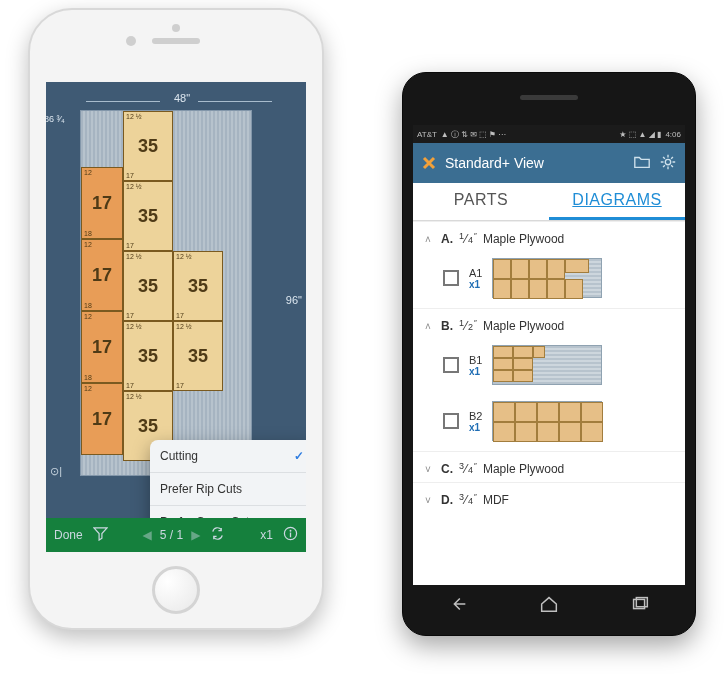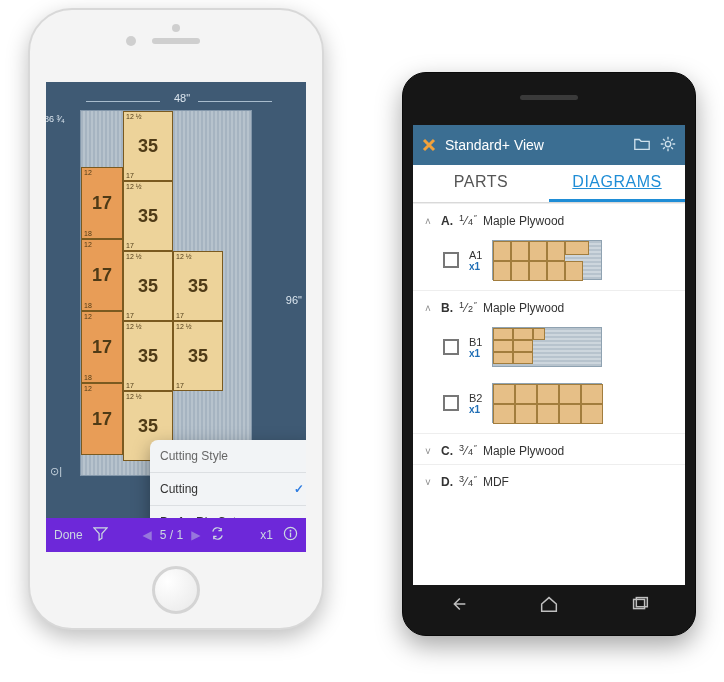--- a/index.html
+++ b/index.html
@@ -169,21 +169,21 @@
     bottom:40px;
     color:#c7d4df;
     font-size:11px;
   }
 
   
   .iph-toolbar {
     position: absolute;
     left: 0; right: 0; bottom: 0;
     height: 34px;
-    background: #6d28d9;
+    background: #15803d;
     display: flex;
     align-items: center;
     gap: 10px;
     padding: 0 8px;
     color: #cbd7e1;
     font-size: 12px;
   }
   .iph-toolbar .sp { flex:0 0 auto; }
   .iph-toolbar .pager { flex:0 0 auto; display:flex; align-items:center; gap:8px; }
   .iph-toolbar .fill { flex:1 1 auto; }
@@ -362,21 +362,20 @@
           <span class="sub tl">12</span>
           <span>17</span>
         </div>
       </div>
 
       <div class="right-dim">96"</div>
       <div class="bl-icon">⊙|</div>
     </div>
 
     <div class="popover">
-      <div class="hdr">Cutting Style</div>
       <div>
         <span>Cutting</span>
         <span class="check">✓</span>
       </div>
       <div>
         <span>Prefer Rip Cuts</span>
       </div>
       <div>
         <span>Prefer Cross Cuts</span>
       </div>
@@ -412,20 +411,28 @@
     </div>
   </div>
 
   <div class="iph-home"></div>
 </div>
 
 <div class="android">
   <div class="and-speaker"></div>
 
   <div class="and-screen">
+    <div class="and-status">
+      <span>AT&amp;T</span>
+      <span>▲ ⓘ ⇅ ✉ ⬚ ⚑ ⋯</span>
+      <span class="r">
+        <span>★ ⬚ ▲ ◢ ▮</span>
+        <span>4:06</span>
+      </span>
+    </div>
 
     <div class="and-title">
       <span class="and-logo">
         <svg viewBox="0 0 16 16">
             <path d="M3 3l10 10M13 3L3 13" stroke="#f2a13a" stroke-width="3" fill="none"></path>
           </svg>
       </span>
       <span class="grow">Standard+ View</span>
       <span>
         <svg viewBox="0 0 20 20">

